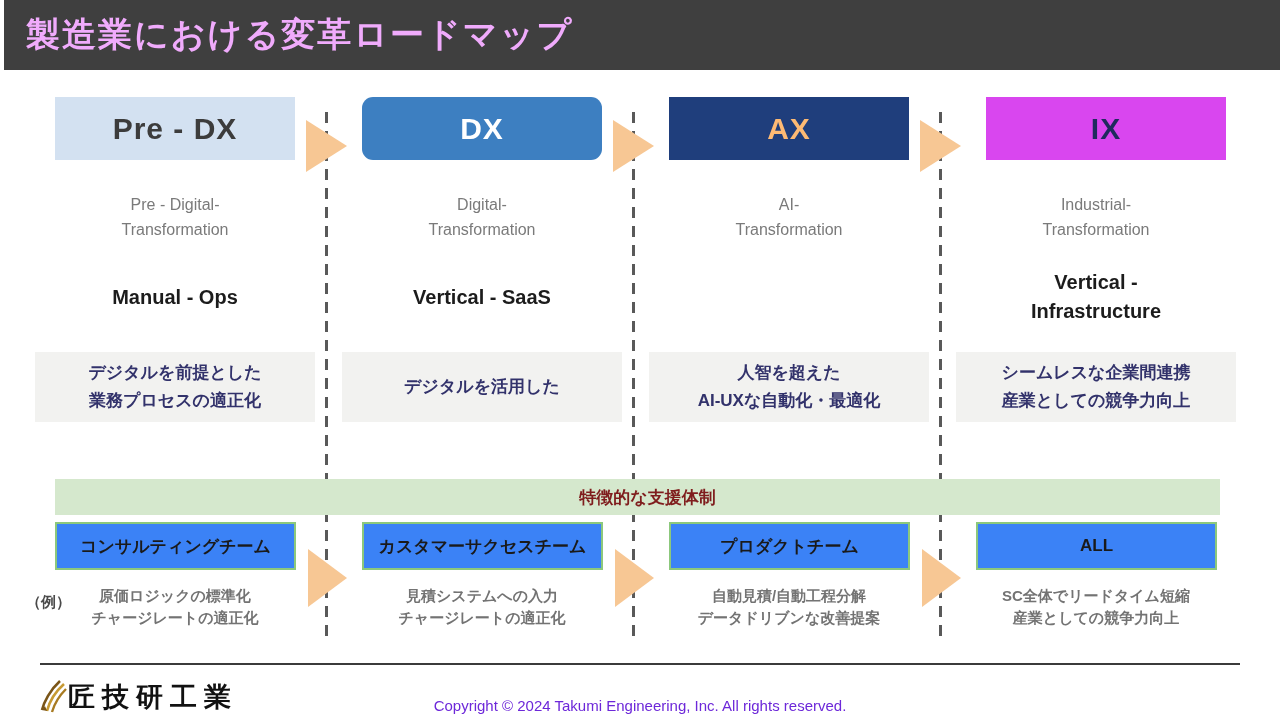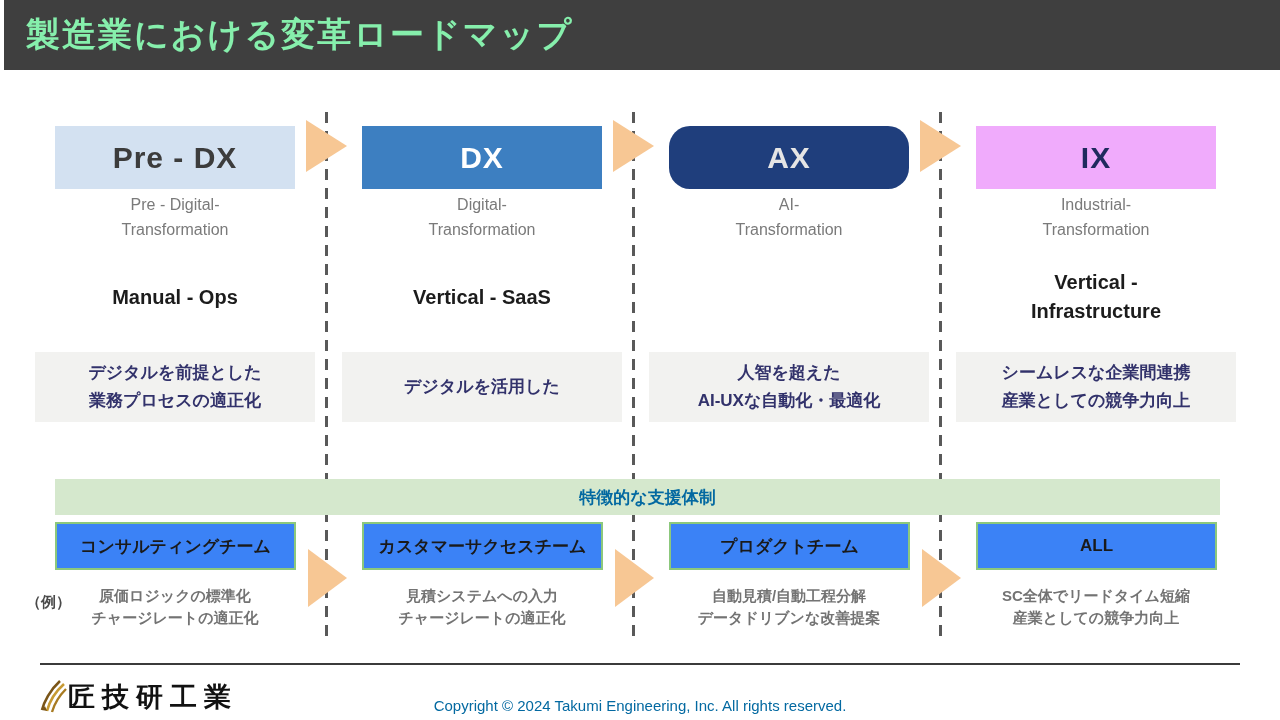--- a/index.html
+++ b/index.html
@@ -19,21 +19,21 @@
   .title-bar {
     position: absolute;
     left: 4px; top: 0; right: 0;
     height: 70px;
     background: #3F3F3F;
     display: flex;
     align-items: center;
     padding-left: 22px;
   }
   .title-bar h1 {
-    color: #86efac;
+    color: #f0abfc;
     font-size: 34px;
     font-weight: 700;
     letter-spacing: 2px;
   }
 
   
   .c0 { left: 55px; }
   .c1 { left: 362px; }
   .c2 { left: 669px; }
   .c3 { left: 976px; }
@@ -48,21 +48,21 @@
       to bottom, #595959 0px, #595959 11px,
       transparent 11px, transparent 19px);
   }
   .dl0 { left: 325px; }
   .dl1 { left: 632px; }
   .dl2 { left: 939px; }
 
   
   .stage-box {
     position: absolute;
-    top: 126px;
+    top: 97px;
     width: 240px;
     height: 63px;
     display: flex;
     align-items: center;
     justify-content: center;
     font-size: 30px;
     font-weight: 700;
     letter-spacing: 1px;
   }
 
@@ -137,21 +137,21 @@
     position: absolute;
     left: 55px; top: 479px;
     width: 1165px;
     height: 36px;
     background: #D5E8CD;
     display: flex;
     align-items: center;
     justify-content: center;
     font-size: 17px;
     font-weight: 700;
-    color: #0369a1;
+    color: #7f1d1d;
     padding-left: 20px;
   }
 
   
   .team-box {
     position: absolute;
     top: 522px;
     width: 241px;
     height: 48px;
     background: #3b82f6;
@@ -203,41 +203,41 @@
     font-size: 27px;
     font-weight: 700;
     color: #111111;
     letter-spacing: 7px;
   }
   .copyright {
     position: absolute;
     left: 0; right: 0;
     top: 697px;
     text-align: center;
-    color: #0369a1;
+    color: #6d28d9;
     font-size: 15px;
   }
 </style>
 </head>
 <body>
 
 <div class="slide">
 
   <div class="title-bar" style="background-color: rgb(63, 63, 63);">
     <h1>製造業における変革ロードマップ</h1>
   </div>
 
   <div class="dash-line dl0"></div>
   <div class="dash-line dl1"></div>
   <div class="dash-line dl2"></div>
 
   <div class="stage-box c0" style="background-color: rgb(211, 225, 241); color: rgb(60, 60, 60);">Pre - DX</div>
-  <div class="stage-box c1" style="background-color: rgb(61, 127, 193); color: rgb(255, 255, 255);">DX</div>
-  <div class="stage-box c2" style="background-color: rgb(31, 62, 124); color: #e5e5e5; border-radius: 21px;">AX</div>
-  <div class="stage-box c3" style="background-color: #f0abfc; color: rgb(31, 42, 94);">IX</div>
+  <div class="stage-box c1" style="background-color: rgb(61, 127, 193); color: rgb(255, 255, 255); border-radius: 11px;">DX</div>
+  <div class="stage-box c2" style="background-color: rgb(31, 62, 124); color: #fdba74;">AX</div>
+  <div class="stage-box c3" style="background-color: #d946ef; color: rgb(31, 42, 94); margin-left: 10px;">IX</div>
 
   <div class="arrow arrow-top a0" style="border-left-color: rgb(247, 199, 148);"></div>
   <div class="arrow arrow-top a1" style="border-left-color: rgb(247, 199, 148);"></div>
   <div class="arrow arrow-top a2" style="border-left-color: rgb(247, 199, 148);"></div>
 
   <div class="subtitle c0">
     <div>Pre - Digital-</div>
     <div>Transformation</div>
   </div>
   <div class="subtitle c1">

